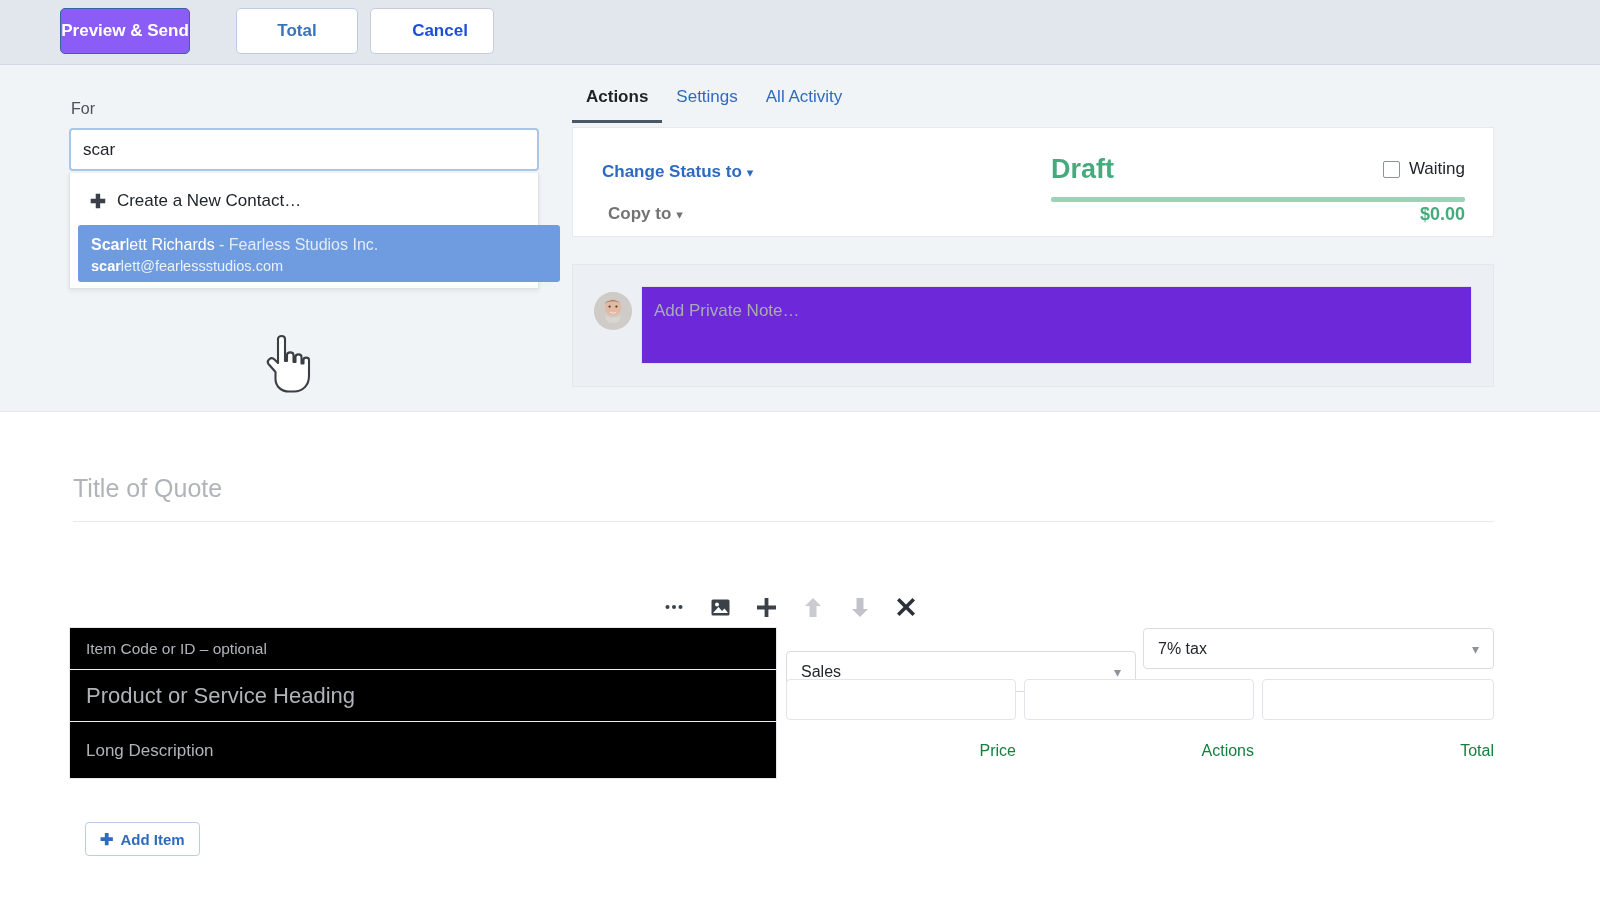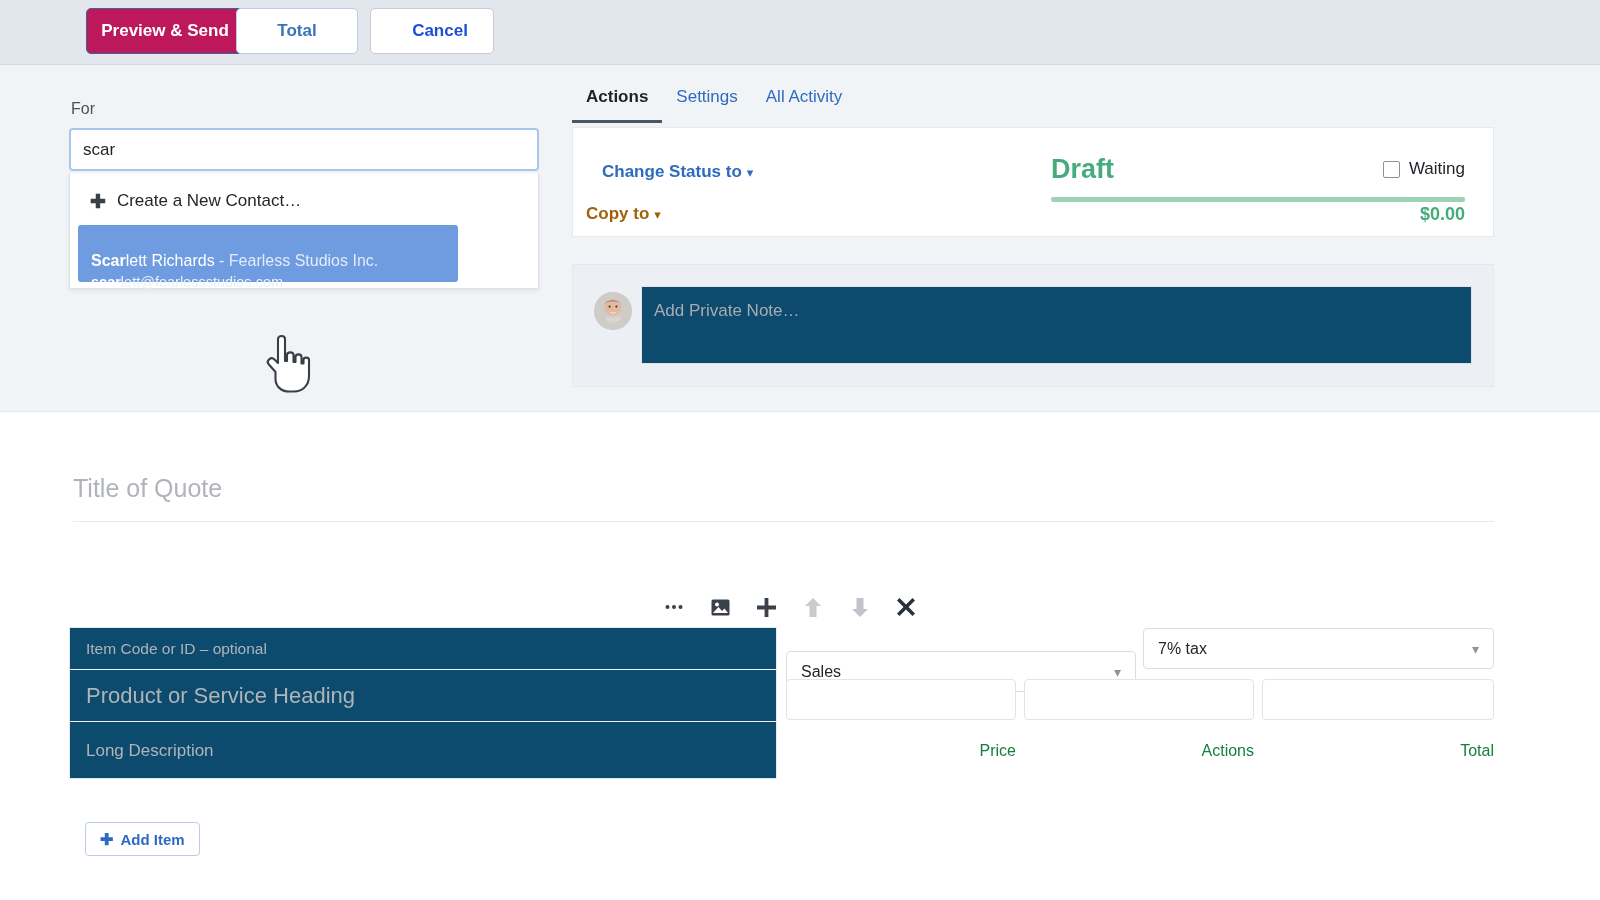--- a/index.html
+++ b/index.html
@@ -22,22 +22,22 @@
     position: absolute;
     height: 46px;
     border-radius: 5px;
     font-size: 17px;
     font-weight: bold;
     display: flex; align-items: center; justify-content: center;
     cursor: pointer;
     user-select: none;
   }
   .btn-primary {
-    left: 86px; top: 8px; width: 158px;
-    background: #be185d;
+    left: 60px; top: 8px; width: 130px;
+    background: #8b5cf6;
     border: 1px solid #35679f;
     color: #ffffff;
   }
   .btn-save {
     left: 236px; top: 8px; width: 122px;
     background: #ffffff;
     border: 1px solid #b9cde5;
     color: #3b73b9;
   }
   .btn-cancel {
@@ -89,24 +89,24 @@
   }
   .dd-plus {
     display: inline-block;
     font-size: 19px; font-weight: bold;
     color: #3a4047;
     margin-right: 11px;
     line-height: 1;
   }
   .dd-option {
     position: absolute; left: 8px; top: 52px;
-    width: 380px; height: 57px;
+    width: 482px; height: 57px;
     background: #6f9ce0;
     border-radius: 3px;
-    padding: 24px 0 0 13px;
+    padding: 8px 0 0 13px;
     cursor: pointer;
   }
   .dd-opt-name {
     font-size: 16px; color: #ffffff;
     line-height: 1.45;
     white-space: nowrap;
   }
   .dd-opt-name b { font-weight: bold; }
   .dd-opt-name .muted { color: #e2ecfa; }
   .dd-opt-mail {
@@ -144,22 +144,22 @@
     width: 922px; height: 110px;
     background: #ffffff;
     border: 1px solid #e6eaef;
   }
   .change-status {
     position: absolute; left: 29px; top: 34px;
     font-size: 17px; font-weight: bold; color: #2e6bc0;
     cursor: pointer; white-space: nowrap;
   }
   .copy-to {
-    position: absolute; left: 13px; top: 76px;
-    font-size: 17px; font-weight: bold; color: #a16207;
+    position: absolute; left: 35px; top: 76px;
+    font-size: 17px; font-weight: bold; color: #737373;
     white-space: nowrap;
   }
   .caret { font-size: 13px; font-weight: normal; margin-left: 5px; }
   .draft {
     position: absolute; left: 478px; top: 26px;
     font-size: 27px; font-weight: bold; color: #46ab7c;
   }
   .status-bar {
     position: absolute; left: 478px; top: 69px;
     width: 414px; height: 5px;
@@ -194,21 +194,21 @@
   .avatar {
     position: absolute; left: 21px; top: 27px;
     width: 38px; height: 38px;
     border-radius: 50%;
     overflow: hidden;
     background: #cfcdc9;
   }
   .note-box {
     position: absolute; left: 68px; top: 21px;
     width: 831px; height: 78px;
-    background: #0c4a6e;
+    background: #6d28d9;
     border: 1px solid #e0e4e9;
   }
   .note-ph {
     position: absolute; left: 12px; top: 14px;
     font-size: 17px; color: #a8acb1;
   }
 
   
   .lower {
     position: absolute; left: 0; top: 412px;
@@ -233,21 +233,21 @@
     display: flex; align-items: center; justify-content: center;
     cursor: pointer;
     color: #3a4148;
   }
   .ricon.dim { color: #c8ccd1; }
 
   
   .item-left {
     position: absolute; left: 69px; top: 215px;
     width: 708px; height: 152px;
-    background: #0c4a6e;
+    background: #000000;
     border: 1px solid #e5e8ec;
   }
   .item-cell {
     position: absolute; left: 0; width: 708px;
     border-bottom: 1px solid #edeff2;
     display: flex; align-items: center;
     padding-left: 16px;
     color: #b0b4b9;
   }
   .cell-code  { top: 0;  height: 42px; font-size: 15.5px; }

